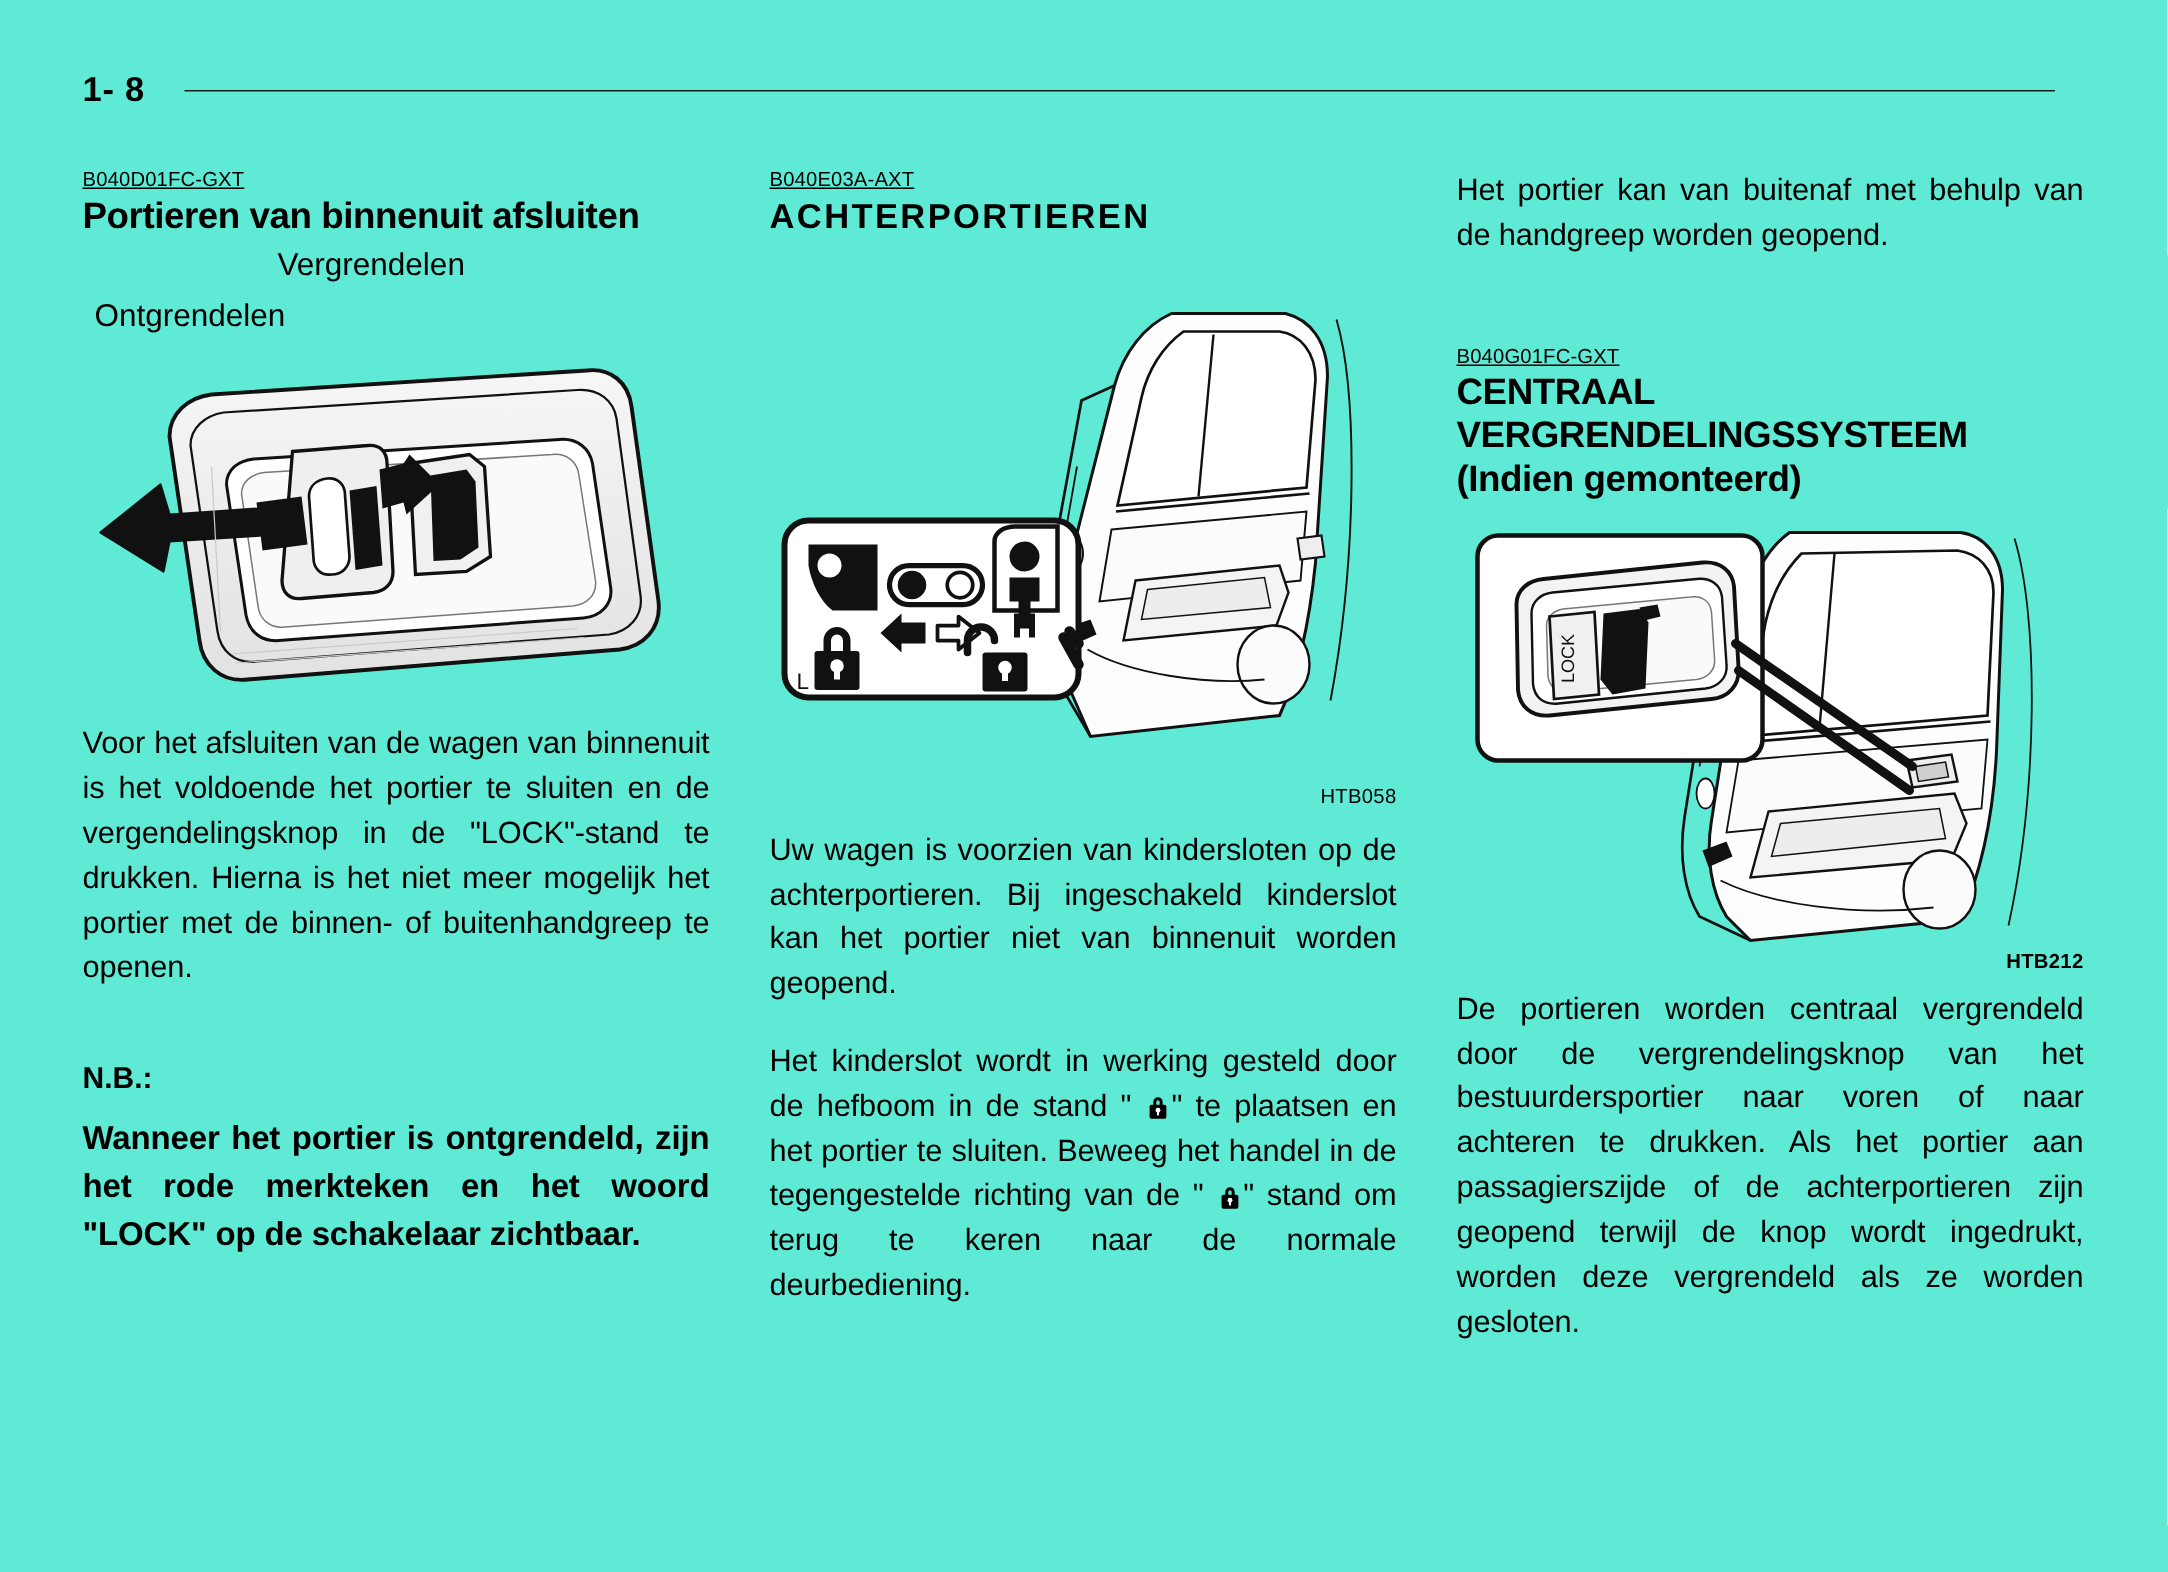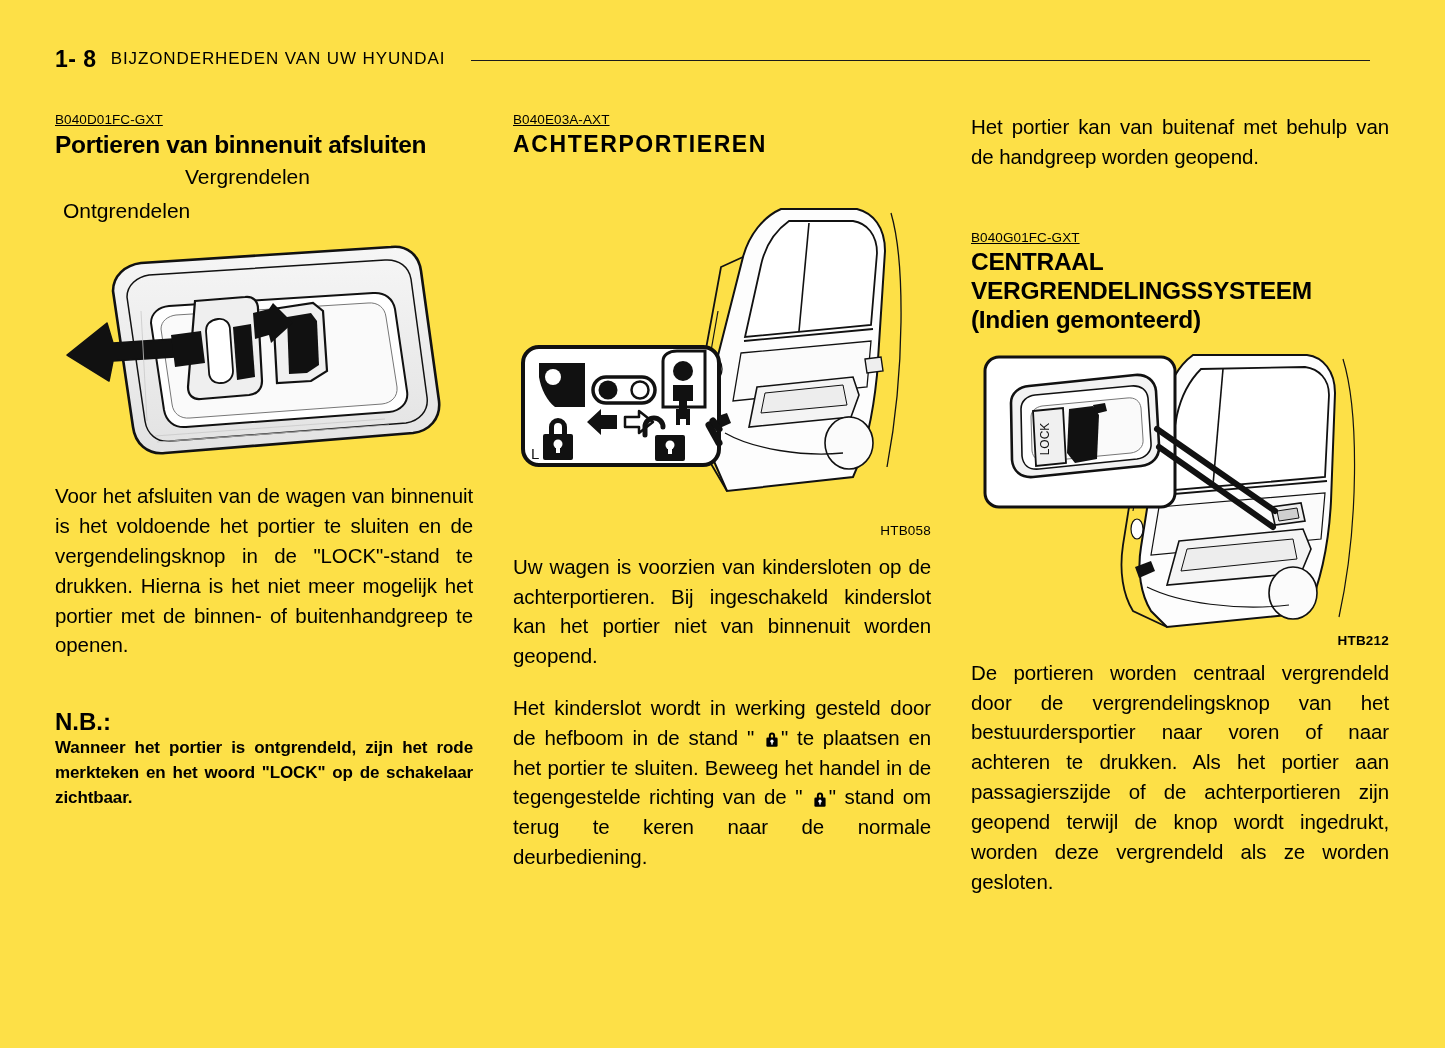--- a/index.html
+++ b/index.html
@@ -9,21 +9,21 @@
     background: #ffffff;
   }
   body {
     font-family: "Liberation Sans", sans-serif;
     color: #000000;
   }
   .page {
     position: relative;
     width: 1445px;
     height: 1048px;
-    background: #fde047;
+    background: #5eead4;
     overflow: hidden;
   }
 
   
   .page-header {
     position: absolute;
     left: 55px;
     top: 42px;
     right: 75px;
     height: 34px;
@@ -99,32 +99,32 @@
 
   p.body {
     font-size: 20.5px;
     line-height: 1.455;
     text-align: justify;
     margin: 0 0 22px 0;
     letter-spacing: -0.1px;
   }
   p.body.last { margin-bottom: 0; }
   p.note {
-    font-size: 17px;
+    font-size: 22px;
     line-height: 1.455;
     text-align: justify;
     font-weight: bold;
     margin: 0;
     letter-spacing: -0.1px;
   }
   .note-label {
-    font-size: 24px;
+    font-size: 20px;
     font-weight: bold;
     display: block;
-    margin-bottom: 0px;
+    margin-bottom: 12px;
   }
   .spacer-note { height: 26px; }
 
   .fig-code {
     font-size: 13.5px;
     text-align: right;
     margin: 2px 0 14px 0;
     letter-spacing: 0.2px;
   }
   .fig-code.tight { margin-bottom: 10px; font-weight: bold; }
@@ -154,21 +154,20 @@
     margin: 0 1px;
   }
 </style>
 </head>
 <body>
 
 <div class="page">
 
   <div class="page-header">
     <span class="folio">1- 8</span>
-    <span class="header-title">BIJZONDERHEDEN VAN UW HYUNDAI</span>
     <span class="header-rule"></span>
   </div>
 
   <div class="columns">
 
     <div class="col">
 
       <div class="doc-code">B040D01FC-GXT</div>
       <h2 class="section-title">Portieren van binnenuit afsluiten</h2>
 

